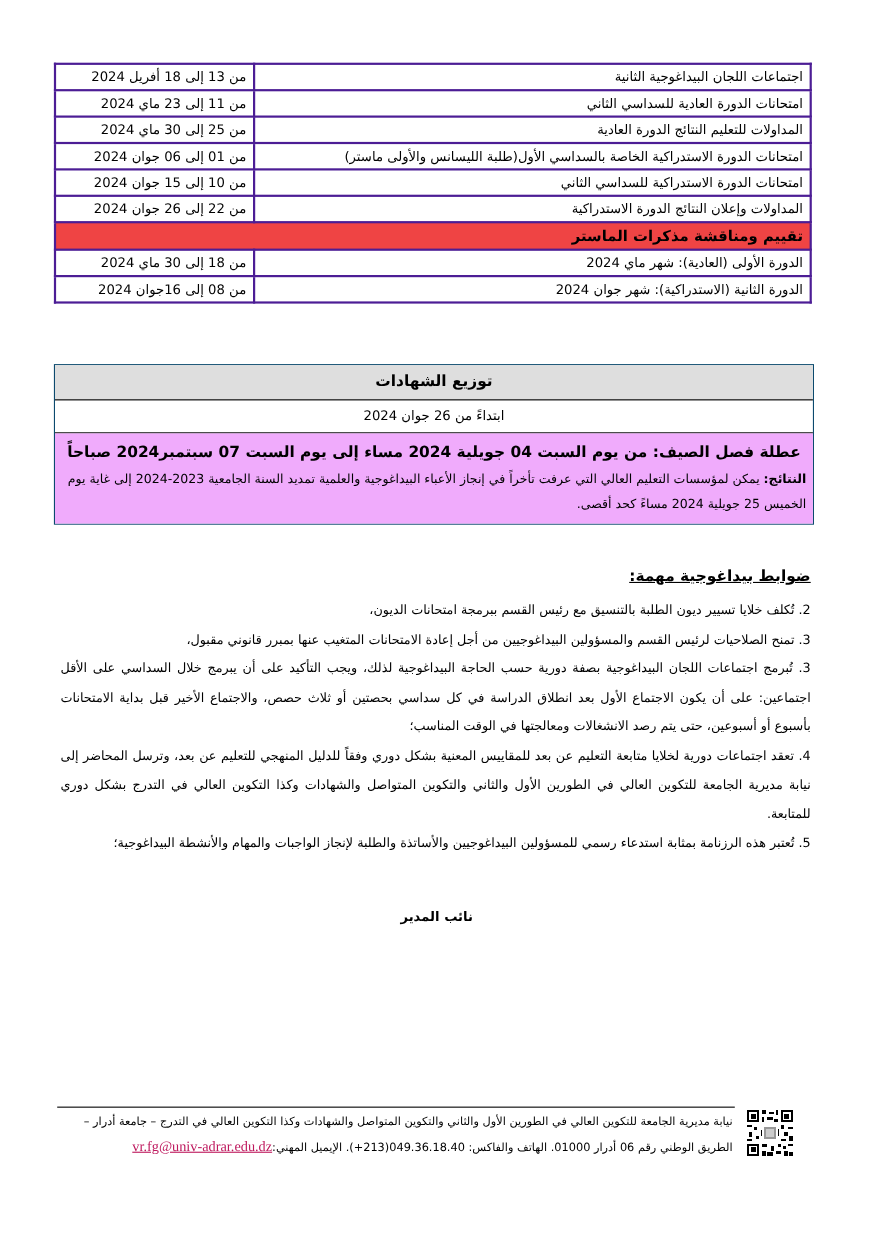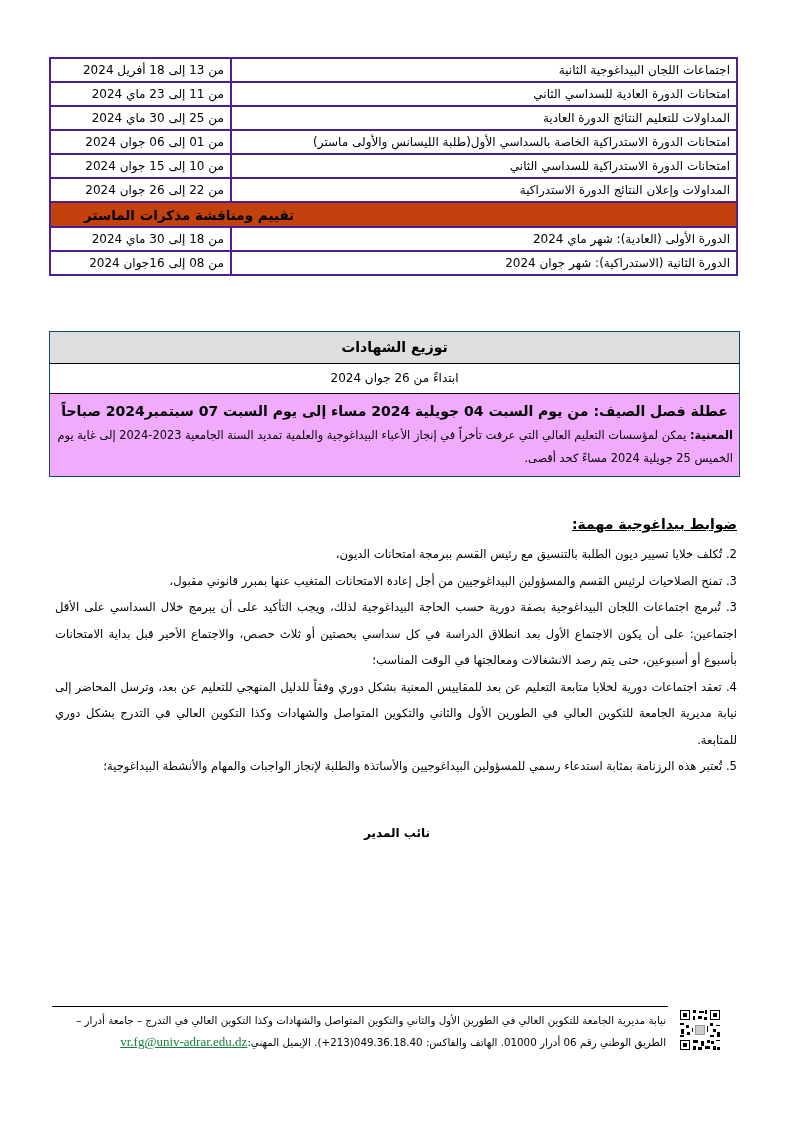--- a/index.html
+++ b/index.html
@@ -4,40 +4,40 @@
 <style>
   html, body { margin:0; padding:0; background:#ffffff; }
   body { width:794px; height:1123px; position:relative; overflow:hidden;
          font-family:"DejaVu Sans", sans-serif; color:#000; }
   .rtl { direction:rtl; }
   table { border-collapse:collapse; }
   #schedule { position:absolute; left:49px; top:57px; width:689px; }
   #schedule td { border:2px solid #4c1d95; height:22px; padding:0 6px; font-size:12px; line-height:22px; }
   #schedule td.ev { text-align:right; width:496px; }
   #schedule td.dt { text-align:right; width:168px; }
-  #schedule tr.section td { background:#c2410c; text-align:left; font-weight:bold; font-size:13.5px; height:23px;padding-left:33px; }
+  #schedule tr.section td { background:#ef4444; text-align:right; font-weight:bold; font-size:13.5px; height:23px;padding-left:33px; }
 
   #box2 { position:absolute; left:49px; top:331px; width:689px; border:1px solid #0c4a6e; }
   #box2 .row { border-bottom:1px solid #000; text-align:center; }
   #box2 .row:last-child { border-bottom:none; }
   #box2 .title { background:#dedede; font-weight:bold; font-size:14px; height:31px; line-height:31px; }
   #box2 .start { font-size:12px; height:29px; line-height:29px; }
   #box2 .summer { background:#f0abfc; padding:4px 6px 6px 6px; }
   #box2 .summer .headline { font-weight:bold; font-size:14px; text-align:center; line-height:26px; }
   #box2 .summer .note { font-size:11.4px; text-align:right; line-height:23px; }
   #box2 .summer .note b { font-weight:bold; }
 
   #rules { position:absolute; left:55px; top:513px; width:682px; text-align:right; }
   #rules .heading { font-weight:bold; font-size:14px; text-decoration:underline; margin:0 0 6px 0; line-height:22px; }
   #rules .item { font-size:11.6px; line-height:26.5px; text-align:justify; text-align-last:right; }
   #signature { position:absolute; left:0; width:794px; top:826px; text-align:center; font-weight:bold; font-size:12px; }
 
   #footer-line { position:absolute; left:52px; top:1006px; width:616px; border-top:1px solid #000; }
   #footer-text { position:absolute; left:52px; top:1009px; width:614px; text-align:right; font-size:10.3px; line-height:22px; }
-  #footer-text a { color:#15803d; text-decoration:underline; font-family:"Liberation Serif", serif; font-size:13px; direction:ltr; unicode-bidi:embed; }
+  #footer-text a { color:#be185d; text-decoration:underline; font-family:"Liberation Serif", serif; font-size:13px; direction:ltr; unicode-bidi:embed; }
   #qr { position:absolute; left:678px; top:1008px; width:44px; height:44px; }
 </style>
 </head>
 <body>
 
 <table id="schedule" class="rtl">
   <tbody>
     <tr>
         <td class="ev">اجتماعات اللجان البيداغوجية الثانية</td>
         <td class="dt">من 13 إلى 18 أفريل 2024</td>
@@ -74,21 +74,21 @@
         <td class="dt">من 08 إلى 16جوان 2024</td>
       </tr>
   </tbody>
 </table>
 
 <div id="box2" class="rtl">
   <div class="row title">توزيع الشهادات</div>
   <div class="row start">ابتداءً من 26 جوان 2024</div>
   <div class="row summer">
     <div class="headline">عطلة فصل الصيف: من يوم السبت 04  جويلية 2024 مساء إلى يوم السبت  07 سبتمبر2024 صباحاً</div>
-    <div class="note"><b>المعنية:</b><span> يمكن لمؤسسات التعليم العالي التي عرفت تأخراً في إنجاز الأعباء البيداغوجية والعلمية تمديد السنة الجامعية 2023-2024 إلى غاية يوم الخميس 25 جويلية 2024 مساءً كحد أقصى.</span></div>
+    <div class="note"><b>النتائج:</b><span> يمكن لمؤسسات التعليم العالي التي عرفت تأخراً في إنجاز الأعباء البيداغوجية والعلمية تمديد السنة الجامعية 2023-2024 إلى غاية يوم الخميس 25 جويلية 2024 مساءً كحد أقصى.</span></div>
   </div>
 </div>
 
 <div id="rules" class="rtl">
   <div class="heading">ضوابط بيداغوجية مهمة:</div>
   <div class="item">2. تُكلف خلايا تسيير ديون الطلبة بالتنسيق مع رئيس القسم ببرمجة امتحانات الديون،</div>
   <div class="item">3. تمنح الصلاحيات لرئيس القسم والمسؤولين البيداغوجيين من أجل إعادة الامتحانات المتغيب عنها بمبرر قانوني مقبول،</div>
   <div class="item">3. تُبرمج اجتماعات اللجان البيداغوجية بصفة دورية حسب الحاجة البيداغوجية لذلك، ويجب التأكيد على أن يبرمج خلال السداسي على الأقل اجتماعين: على أن يكون الاجتماع الأول بعد انطلاق الدراسة في كل سداسي بحصتين أو ثلاث حصص، والاجتماع الأخير قبل بداية الامتحانات بأسبوع أو أسبوعين، حتى يتم رصد الانشغالات ومعالجتها في الوقت المناسب؛</div>
   <div class="item">4. تعقد اجتماعات دورية لخلايا متابعة التعليم عن بعد للمقاييس المعنية بشكل دوري وفقاً للدليل المنهجي للتعليم عن بعد، وترسل المحاضر إلى نيابة مديرية الجامعة للتكوين العالي في الطورين الأول والثاني والتكوين المتواصل والشهادات وكذا التكوين العالي في التدرج بشكل دوري للمتابعة.</div>
   <div class="item">5. تُعتبر هذه الرزنامة بمثابة استدعاء رسمي للمسؤولين البيداغوجيين والأساتذة والطلبة لإنجاز الواجبات والمهام والأنشطة البيداغوجية؛</div>

